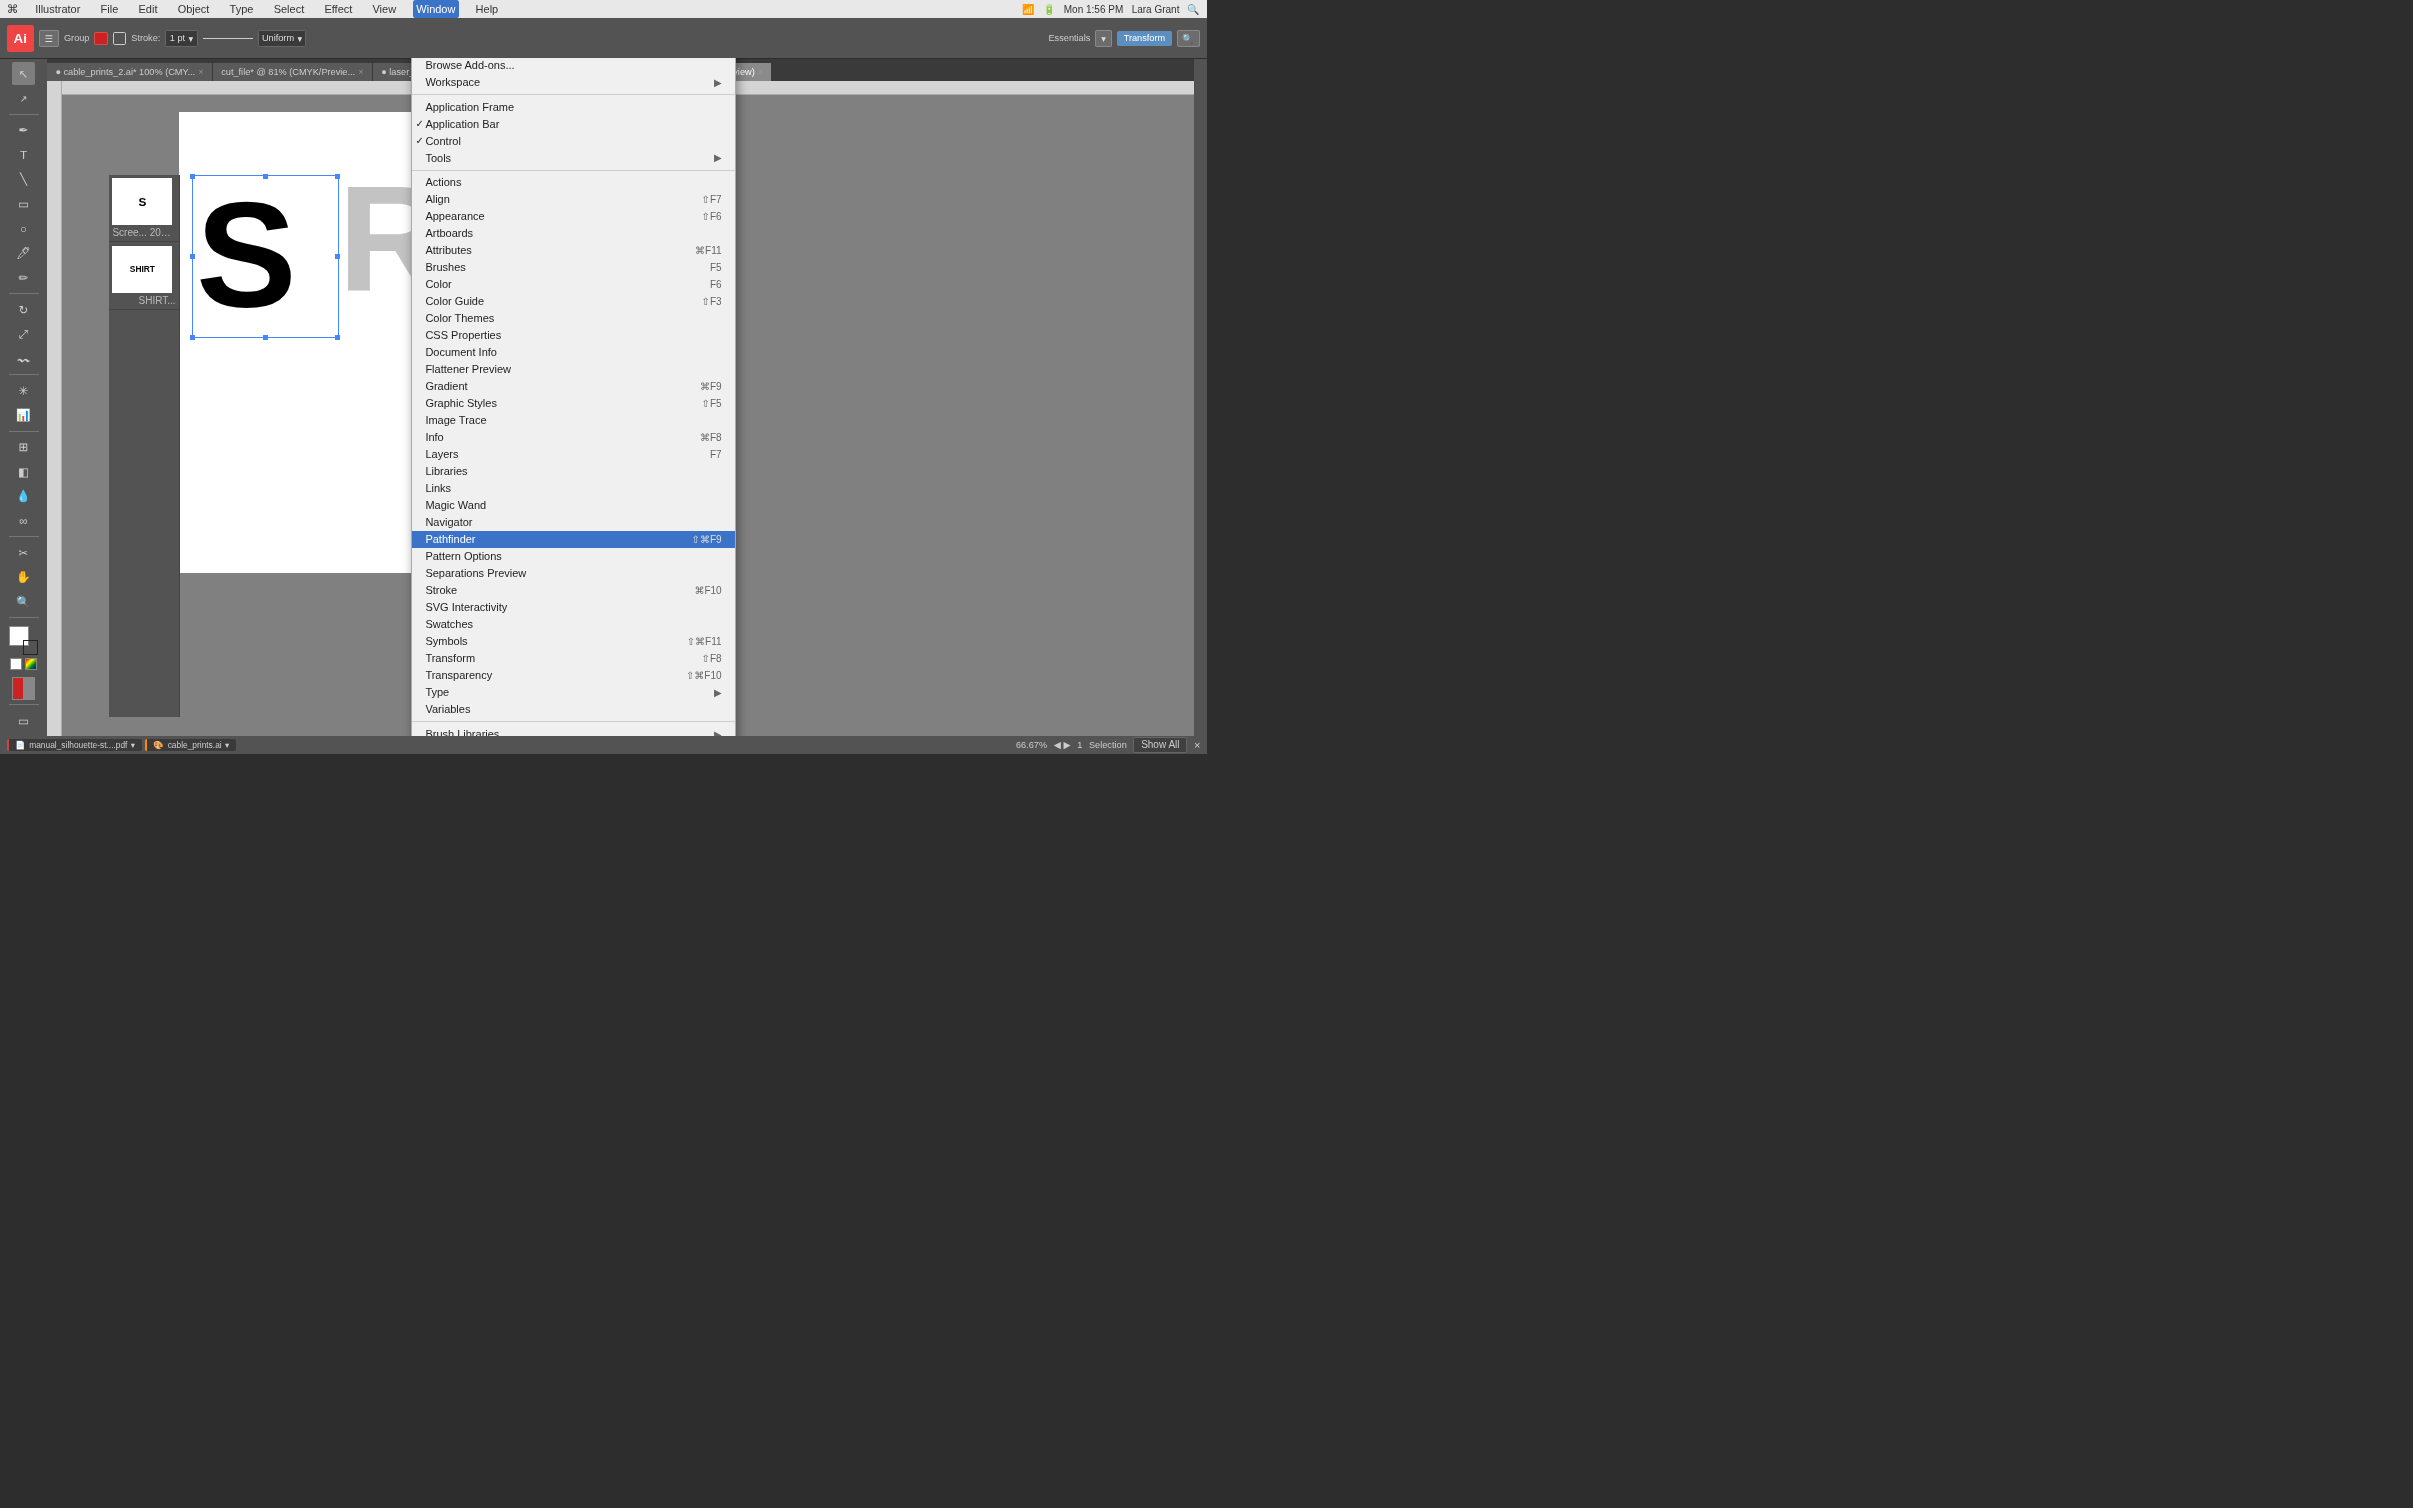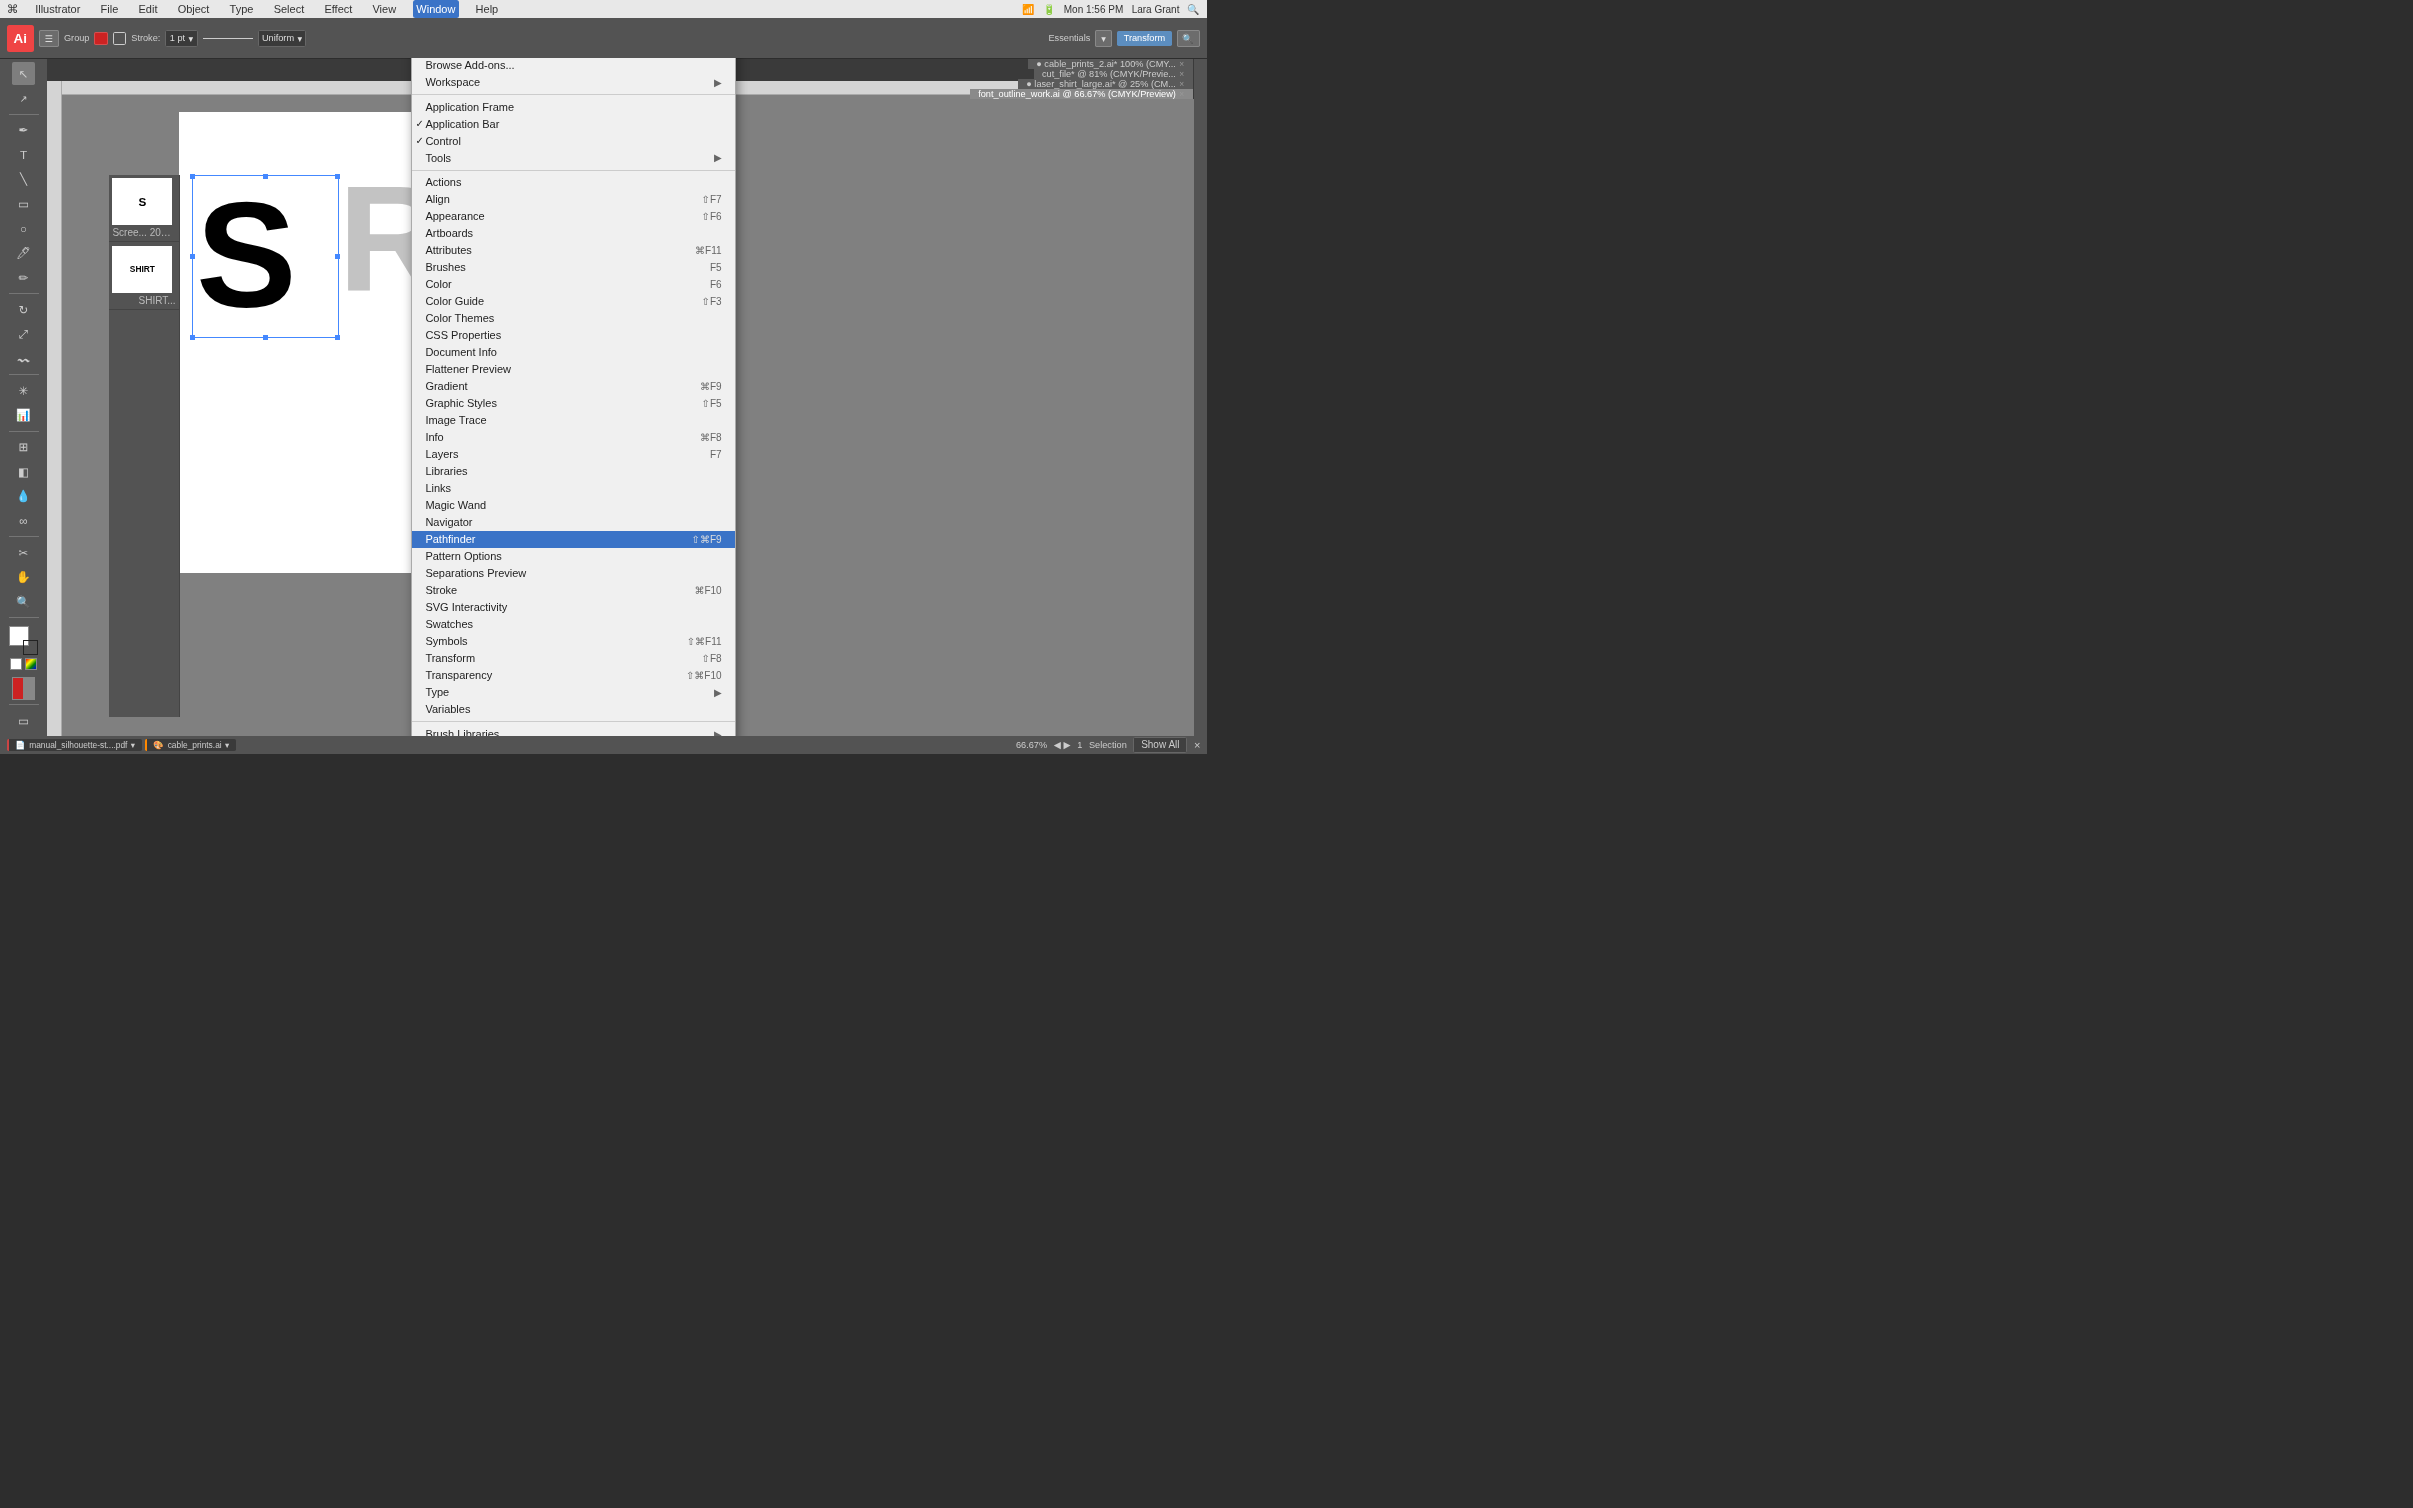--- a/index.html
+++ b/index.html
@@ -169,21 +169,20 @@
     .doc-tabs {
       position: absolute;
       top: 59px;
       left: 47px;
       right: 13.4px;
       height: 22px;
       background: #3a3a3a;
       display: flex;
       align-items: flex-end;
       z-index: 200;
-      flex-direction: column;
     }
     .doc-tab {
       height: 18.4px;
       padding: 0 8.4px;
       background: #5a5a5a;
       color: #ccc;
       font-size: 9.2px;
       display: flex;
       align-items: center;
       gap: 3.4px;

